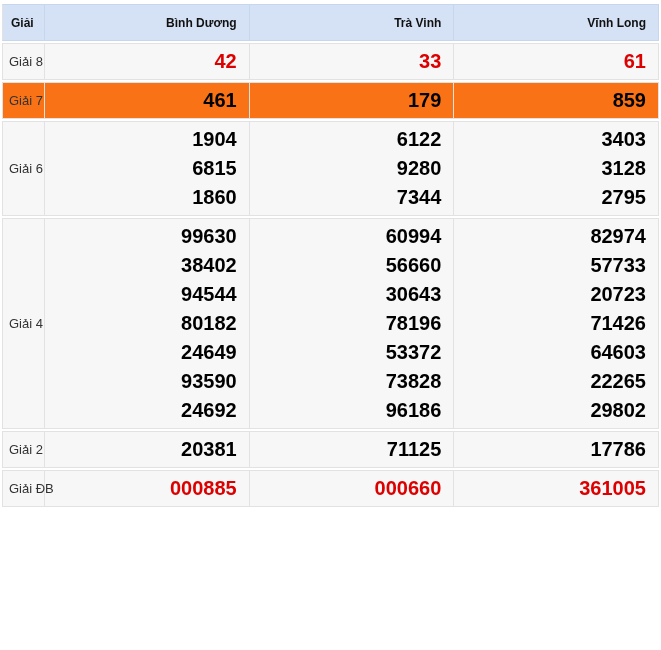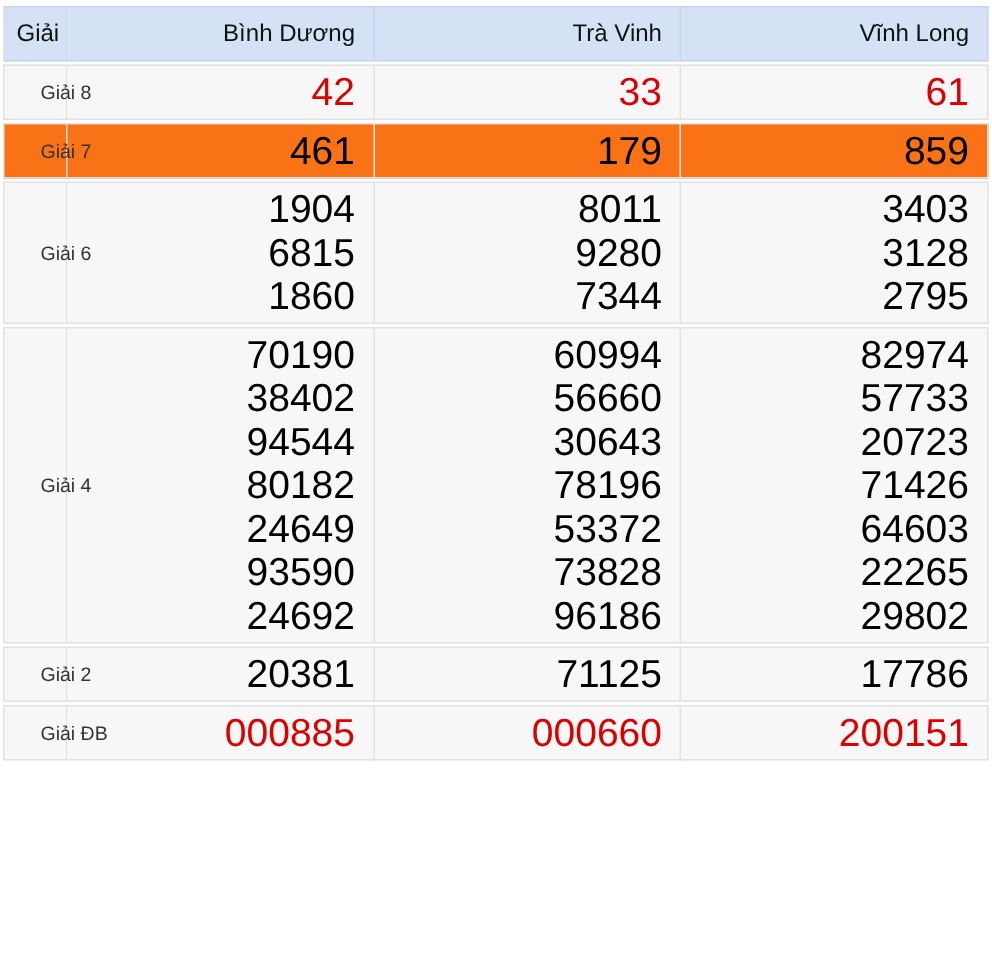--- a/index.html
+++ b/index.html
@@ -30,41 +30,41 @@
     border-top:1px solid var(--border);
     border-bottom:1px solid var(--border);
     border-right:1px solid var(--border);
     padding:3px 12px 3px 0;
   }
   th:first-child,td.label{border-left:1px solid var(--border);}
   thead th{
     background:var(--header-bg);
     border-color:#c6d6ee;
     color:var(--header-text);
-    font-size:16px;
-    font-weight:400;
+    font-size:12px;
+    font-weight:700;
     text-align:right;
     height:37px;
     white-space:nowrap;
   }
   thead th.prize-head{
     text-align:left;
     padding:3px 4px 3px 8px;
   }
   td.label{
     font-size:13px;
     color:var(--label);
     text-align:right;
-    padding:3px 4px 3px 24px;
+    padding:3px 4px 3px 6px;
     white-space:nowrap;
   }
   td.cell{text-align:right;}
   .num{
-    font-size:26px;
-    font-weight:400;
+    font-size:20px;
+    font-weight:700;
     color:var(--num);
     line-height:29px;
     white-space:nowrap;
   }
   tr.stripe td{background:var(--stripe-bg);}
   tr.hl .num{color:var(--hl);}
   tr td{background:#f97316;}
   tr.stripe td{background:var(--stripe-bg);}
 </style>
 </head>
@@ -111,34 +111,34 @@
         </td>
       </tr>
       <tr class="stripe">
         <td class="label">Giải 6</td>
         <td class="cell">
           <div class="num">1904</div>
           <div class="num">6815</div>
           <div class="num">1860</div>
         </td>
         <td class="cell">
-          <div class="num">8011</div>
+          <div class="num">6122</div>
           <div class="num">9280</div>
           <div class="num">7344</div>
         </td>
         <td class="cell">
           <div class="num">3403</div>
           <div class="num">3128</div>
           <div class="num">2795</div>
         </td>
       </tr>
       <tr class="stripe">
         <td class="label">Giải 4</td>
         <td class="cell">
-          <div class="num">70190</div>
+          <div class="num">99630</div>
           <div class="num">38402</div>
           <div class="num">94544</div>
           <div class="num">80182</div>
           <div class="num">24649</div>
           <div class="num">93590</div>
           <div class="num">24692</div>
         </td>
         <td class="cell">
           <div class="num">60994</div>
           <div class="num">56660</div>
@@ -172,17 +172,17 @@
       </tr>
       <tr class="stripe hl">
         <td class="label">Giải ĐB</td>
         <td class="cell">
           <div class="num">000885</div>
         </td>
         <td class="cell">
           <div class="num">000660</div>
         </td>
         <td class="cell">
-          <div class="num">200151</div>
+          <div class="num">361005</div>
         </td>
       </tr>
     </tbody>
 </table>
 
 </body></html>

